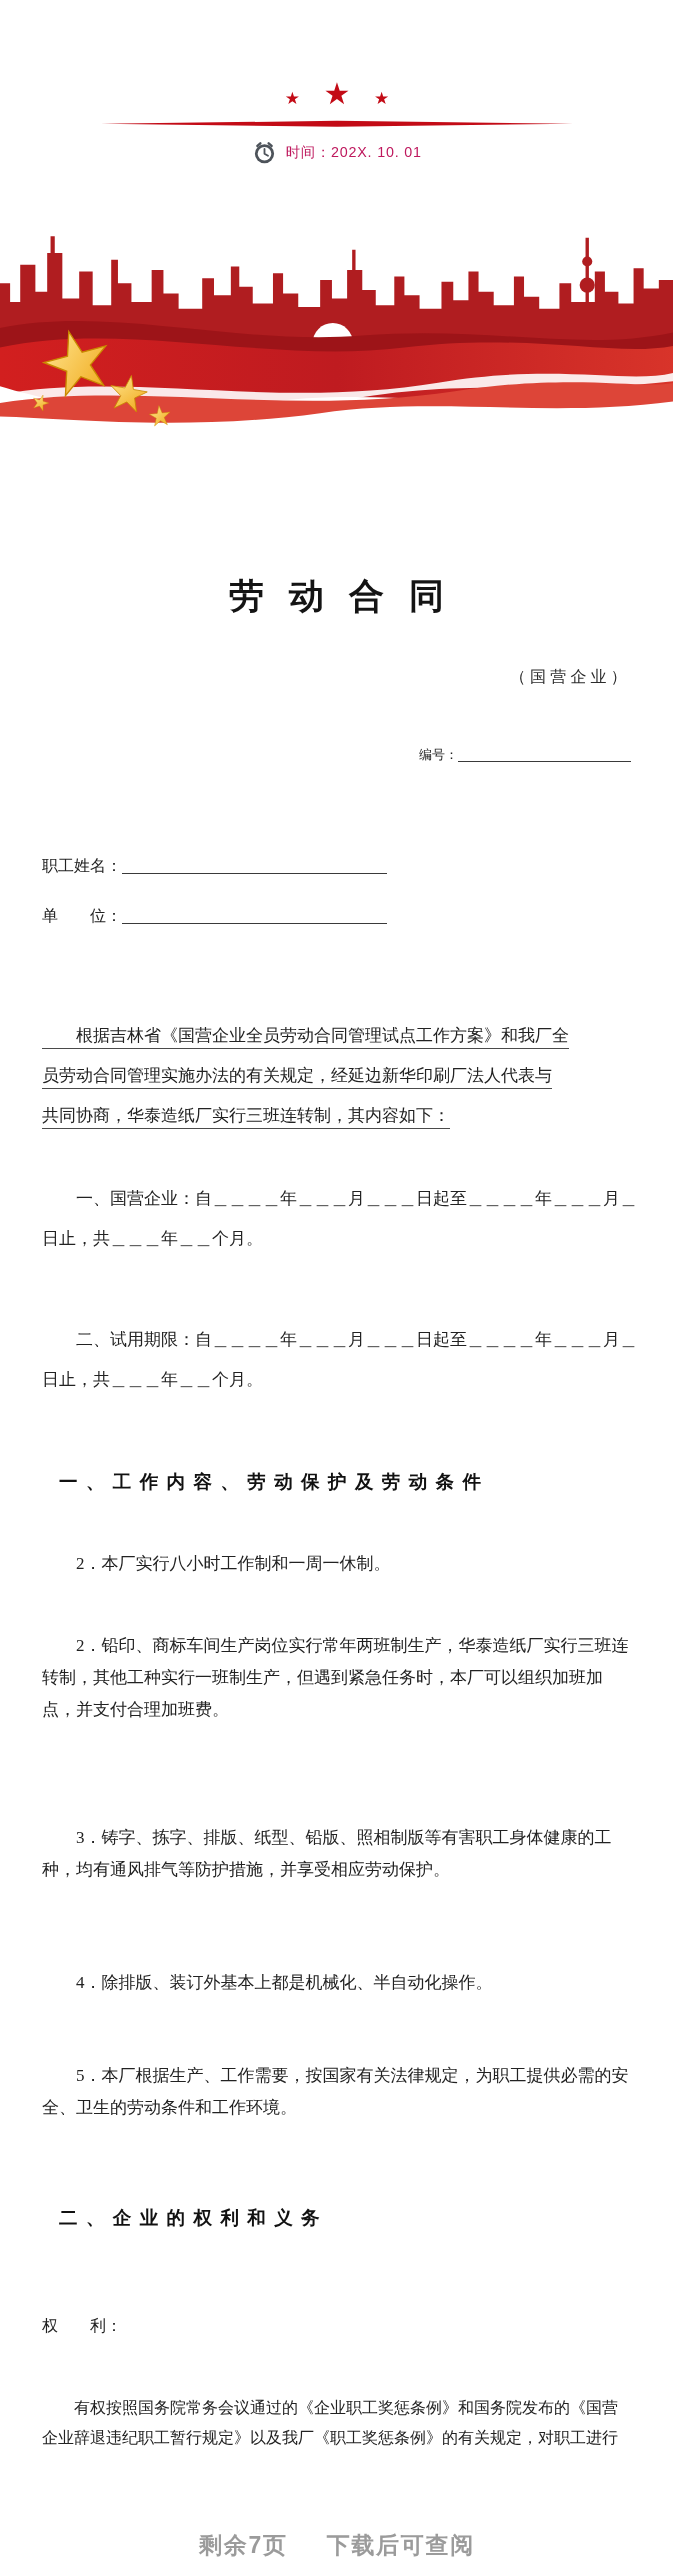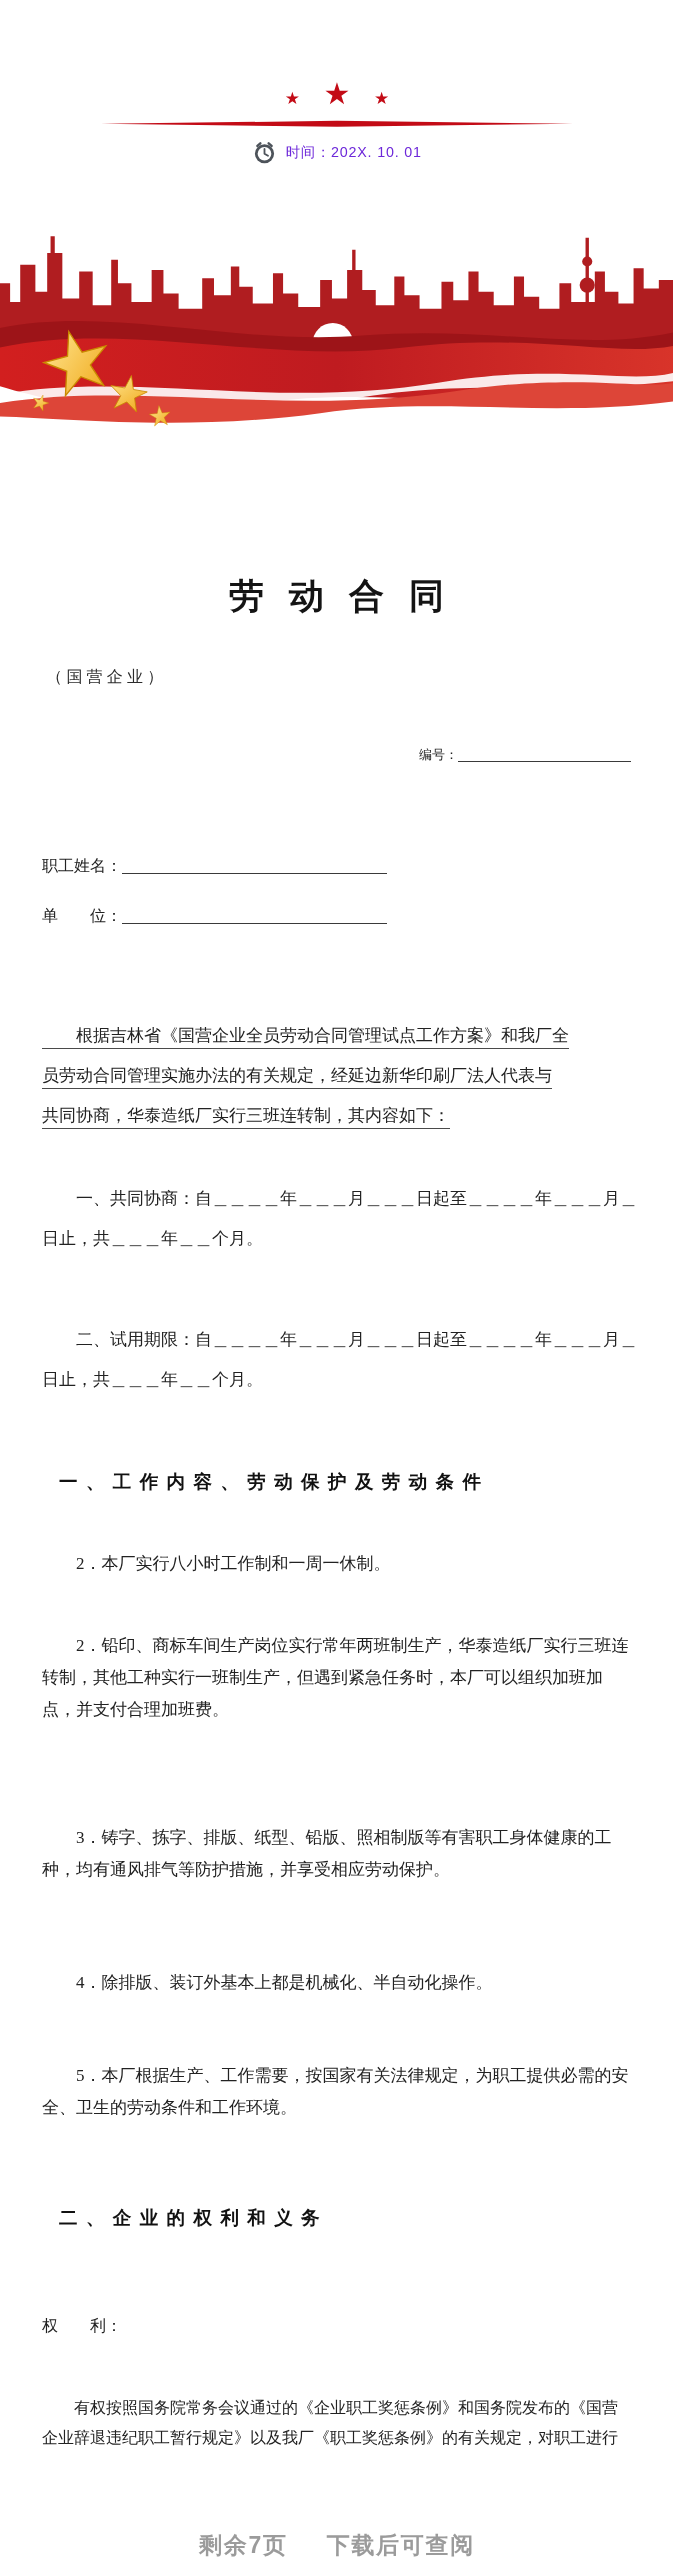--- a/index.html
+++ b/index.html
@@ -14,29 +14,29 @@
   
   .deco-stars { position:absolute; top:79px; left:0; width:674px;
     display:flex; justify-content:center; align-items:flex-end; gap:23.6px;
     color:#c30b16; line-height:1; }
   .deco-stars .s-small { font-size:17px; transform:translateY(-2.5px); }
   .deco-stars .s-big   { font-size:30px; }
   .deco-line { position:absolute; top:120px; left:101px; width:472px; height:7.6px; }
   .time-row { position:absolute; top:140px; left:0; width:674px;
     display:flex; justify-content:center; align-items:center; gap:8.4px;
     font-family:"Liberation Sans","DejaVu Sans",sans-serif;
-    font-size:14.3px; color:#6d28d9; letter-spacing:0.8px; }
+    font-size:14.3px; color:#be185d; letter-spacing:0.8px; }
 
   .banner { position:absolute; top:221px; left:0; width:674px; height:209px; display:block; }
 
   
   .doc-title { top:573px; text-align:center;
     font-family:Liberation Sans, sans-serif;
     font-weight:700; font-size:35px; letter-spacing:25px; text-indent:25px; color:#141414; }
-  .doc-subtitle { top:667px; text-align:left; font-size:16px;
+  .doc-subtitle { top:667px; text-align:right; font-size:16px;
     letter-spacing:4.2px; text-indent:4.2px; color:#2b2b2b; }
 
   
   .number-row { top:744px; text-align:right; font-size:13px; color:#222; }
   .blank { display:inline-block; border-bottom:0.8px solid #3a3a3a; height:17px; vertical-align:-3.4px; }
   .number-row .blank { width:173px; }
   .name-row { top:856px; font-size:16px; color:#222; }
   .unit-row { top:906px; font-size:16px; color:#222; }
   .name-row .blank, .unit-row .blank { width:265px; }
 
@@ -144,21 +144,21 @@
     <span>单　　位：</span><span class="blank"></span>
   </div>
 
   <div class="abs intro">
     <span class="line">　　根据吉林省《国营企业全员劳动合同管理试点工作方案》和我厂全</span>
     <span class="line">员劳动合同管理实施办法的有关规定，经延边新华印刷厂法人代表与</span>
     <span class="line">共同协商，华泰造纸厂实行三班连转制，其内容如下：</span>
   </div>
 
   <div class="abs term term-contract">
-    <span class="line">　　一、共同协商：自＿＿＿＿年＿＿＿月＿＿＿日起至＿＿＿＿年＿＿＿月＿</span>
+    <span class="line">　　一、国营企业：自＿＿＿＿年＿＿＿月＿＿＿日起至＿＿＿＿年＿＿＿月＿</span>
     <span class="line">日止，共＿＿＿年＿＿个月。</span>
   </div>
 
   <div class="abs term term-probation">
     <span class="line">　　二、试用期限：自＿＿＿＿年＿＿＿月＿＿＿日起至＿＿＿＿年＿＿＿月＿</span>
     <span class="line">日止，共＿＿＿年＿＿个月。</span>
   </div>
 
   <div class="abs sec-heading h1">一、工作内容、劳动保护及劳动条件</div>
   <div class="abs item item-1">2．本厂实行八小时工作制和一周一休制。</div>

